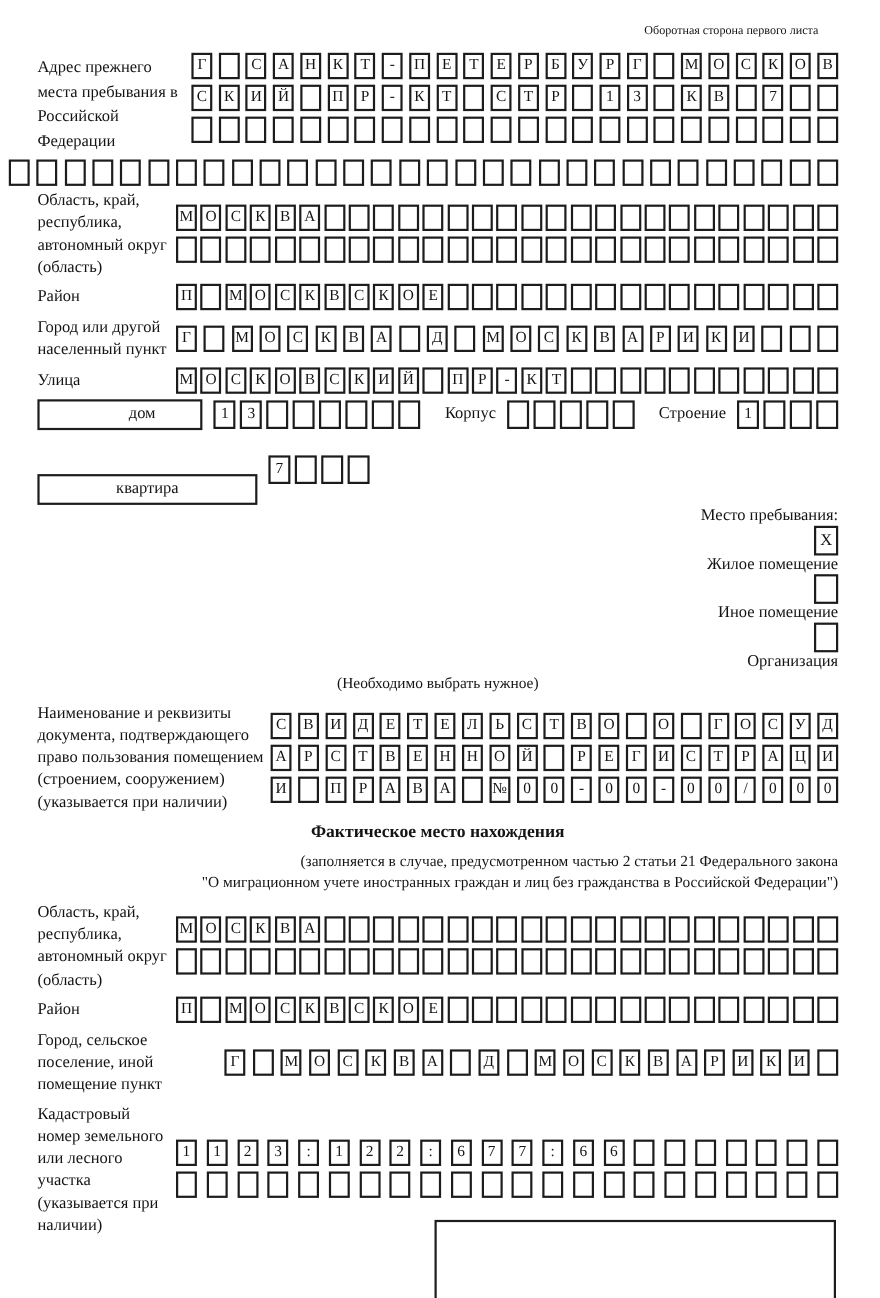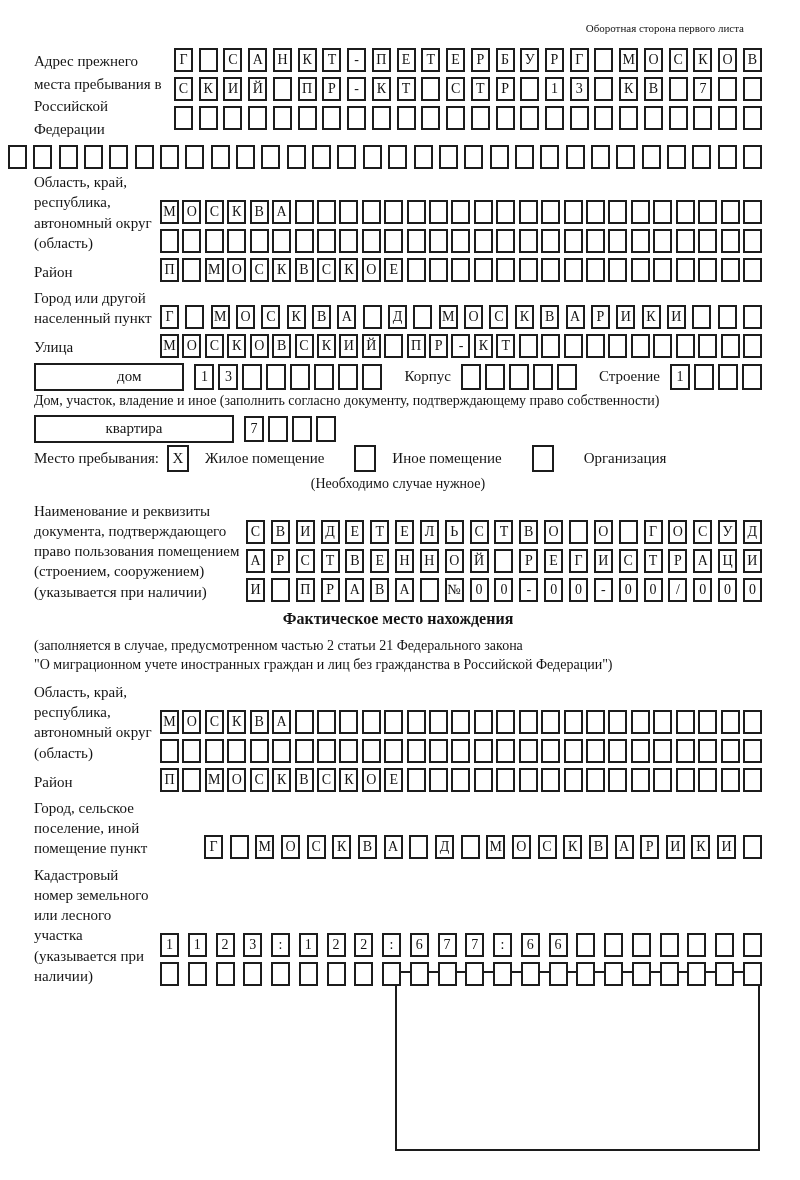--- a/index.html
+++ b/index.html
@@ -15,41 +15,41 @@
   .gapped{display:flex;gap:4px;}
   .gapped .cbox{width:20px;height:26px;}
   
   .s1{display:flex;}
   .s1-label{flex:none;width:140px;font-size:15px;line-height:1.5;padding-top:2px;}
   .s1-rows{flex:1;display:flex;flex-direction:column;gap:5px;}
   .full-row{margin:5px 0 2px -26px;}
   .caption-center{text-align:center;font-size:14px;margin:3px 0 8px;}
   .section-title{text-align:center;font-weight:bold;font-size:16px;margin:8px 0 8px;}
   
-  .frow{display:flex;align-items:flex-end;margin-bottom:5px;}
+  .frow{display:flex;align-items:center;margin-bottom:5px;}
   .flabel{flex:none;width:126px;font-size:15px;line-height:1.35;padding-top:1px;}
   .flabel-wide{width:170px;}
   .flabel-doc{width:212px;}
   .fcol{flex:1;display:flex;flex-direction:column;gap:5px;min-width:0;}
   
   .domrow{display:flex;align-items:center;margin:5px 0 2px;gap:10px;}
   .wide-box{box-sizing:border-box;border:2px solid #1c1c1c;height:28px;
             display:flex;align-items:center;justify-content:center;font-size:15px;}
   .dom-box{width:168px;padding-left:40px;}
-  .kv-box{width:200px;}
+  .kv-box{width:200px;margin-top:35px;}
   .inline-label{font-size:15px;white-space:nowrap;margin-left:12px;}
   .caption-left{font-size:14px;margin:2px 0 6px;}
   
-  .mesto{display:flex;align-items:center;margin-top:0;font-size:15px;}
+  .mesto{display:flex;align-items:flex-end;margin-top:0;font-size:15px;flex-direction:column;}
   .checkbox{box-sizing:border-box;flex:none;width:22px;height:27px;border:2px solid #1c1c1c;
             display:flex;align-items:center;justify-content:center;font-size:15px;background:#fff;}
   .mesto .sp-s{width:8px;}.mesto .sp-m{width:16px;}.mesto .sp-l{width:30px;}
   .mesto-note{text-align:center;font-size:14px;margin:4px 0 8px;}
   
-  .fact-sub{text-align:left;font-size:14px;line-height:1.4;margin-bottom:6px;}
+  .fact-sub{text-align:right;font-size:14px;line-height:1.4;margin-bottom:6px;}
   
   .stamp-box{box-sizing:border-box;width:365px;height:180px;border:2px solid #1c1c1c;
              margin:-20px 0 0 361px;background:#fff;}
 </style>
 </head>
 <body>
 
 <div class="page">
 
   <div class="side-note">Оборотная сторона первого листа</div>
@@ -358,21 +358,20 @@
         <span class="cbox"></span>
       </div>
     <div class="inline-label">Строение</div>
     <div class="gapped">
         <span class="cbox">1</span>
         <span class="cbox"></span>
         <span class="cbox"></span>
         <span class="cbox"></span>
       </div>
   </div>
-  <div class="caption-left">Дом, участок, владение и иное (заполнить согласно документу, подтверждающему право собственности)</div>
 
   <div class="domrow">
     <div class="wide-box kv-box">квартира</div>
     <div class="gapped">
         <span class="cbox">7</span>
         <span class="cbox"></span>
         <span class="cbox"></span>
         <span class="cbox"></span>
       </div>
   </div>
@@ -385,21 +384,21 @@
     <span>Жилое помещение</span>
     <span class="sp-l"></span>
     <span class="checkbox"></span>
     <span class="sp-m"></span>
     <span>Иное помещение</span>
     <span class="sp-l"></span>
     <span class="checkbox"></span>
     <span class="sp-l"></span>
     <span>Организация</span>
   </div>
-  <div class="mesto-note">(Необходимо случае нужное)</div>
+  <div class="mesto-note">(Необходимо выбрать нужное)</div>
 
   <div class="frow">
     <div class="flabel flabel-doc">Наименование и реквизиты документа, подтверждающего право пользования помещением (строением, сооружением) (указывается при наличии)</div>
     <div class="fcol">
       <div class="boxrow">
           <span class="cbox">С</span>
           <span class="cbox">В</span>
           <span class="cbox">И</span>
           <span class="cbox">Д</span>
           <span class="cbox">Е</span>

